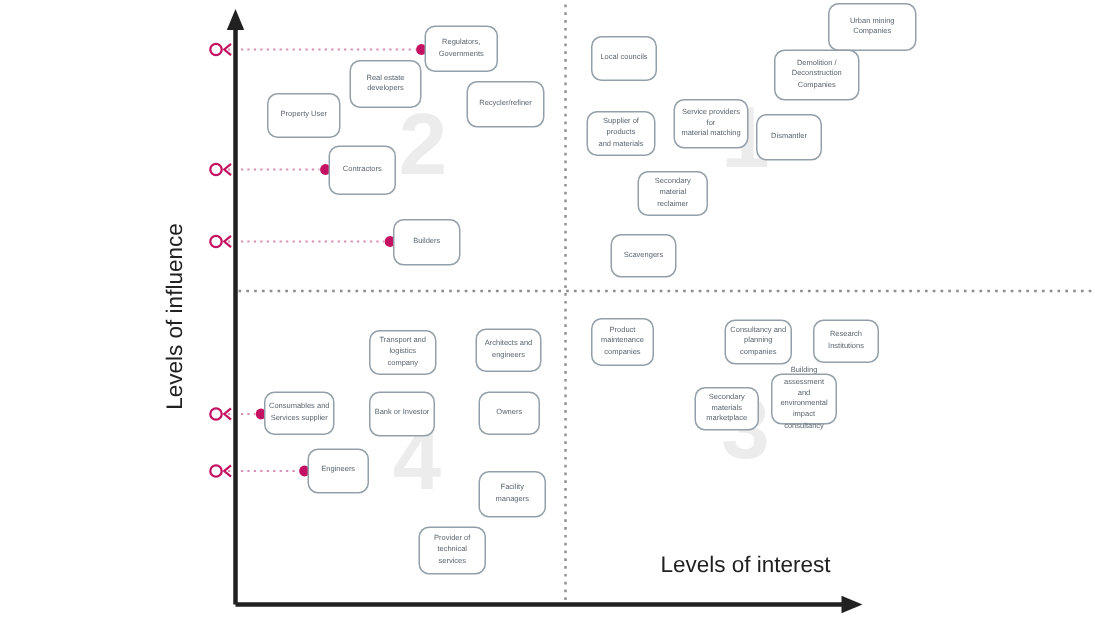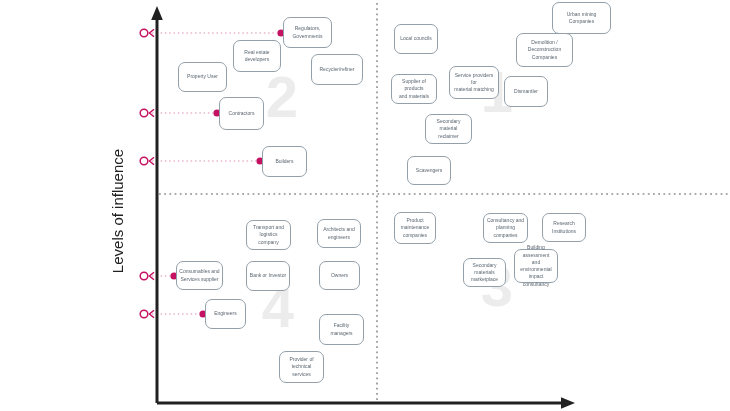--- a/index.html
+++ b/index.html
@@ -178,13 +178,14 @@
   <svg id="axes" class="layer" width="730" height="411" viewBox="0 0 730 411">
     <line x1="377" y1="3" x2="377" y2="400" stroke="#8F8F8F" stroke-width="1.6" stroke-dasharray="1.8 3.4"></line>
     <line x1="159" y1="194" x2="729" y2="194" stroke="#8F8F8F" stroke-width="1.6" stroke-dasharray="1.8 3.4"></line>
     <line x1="157" y1="403" x2="157" y2="18" stroke="#212121" stroke-width="3"></line>
     <polygon points="157,6 151.2,20 162.8,20" fill="#212121"></polygon>
     <line x1="157" y1="403" x2="563" y2="403" stroke="#212121" stroke-width="3"></line>
     <polygon points="575,403 561,397.2 561,408.8" fill="#212121"></polygon>
   </svg>
 
   <div class="axis-label y-label">Levels of influence</div>
+  <div class="axis-label x-label">Levels of interest</div>
 </div>
 
 </body></html>

